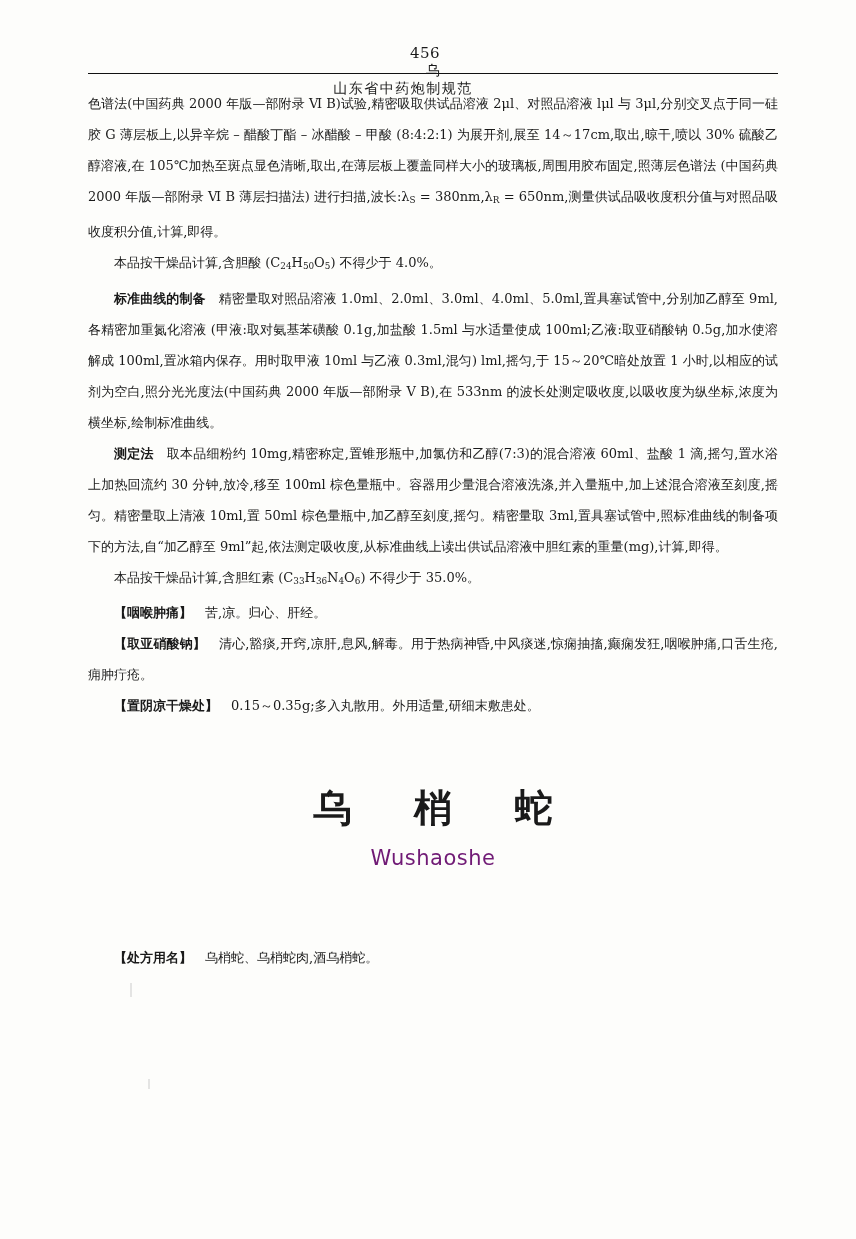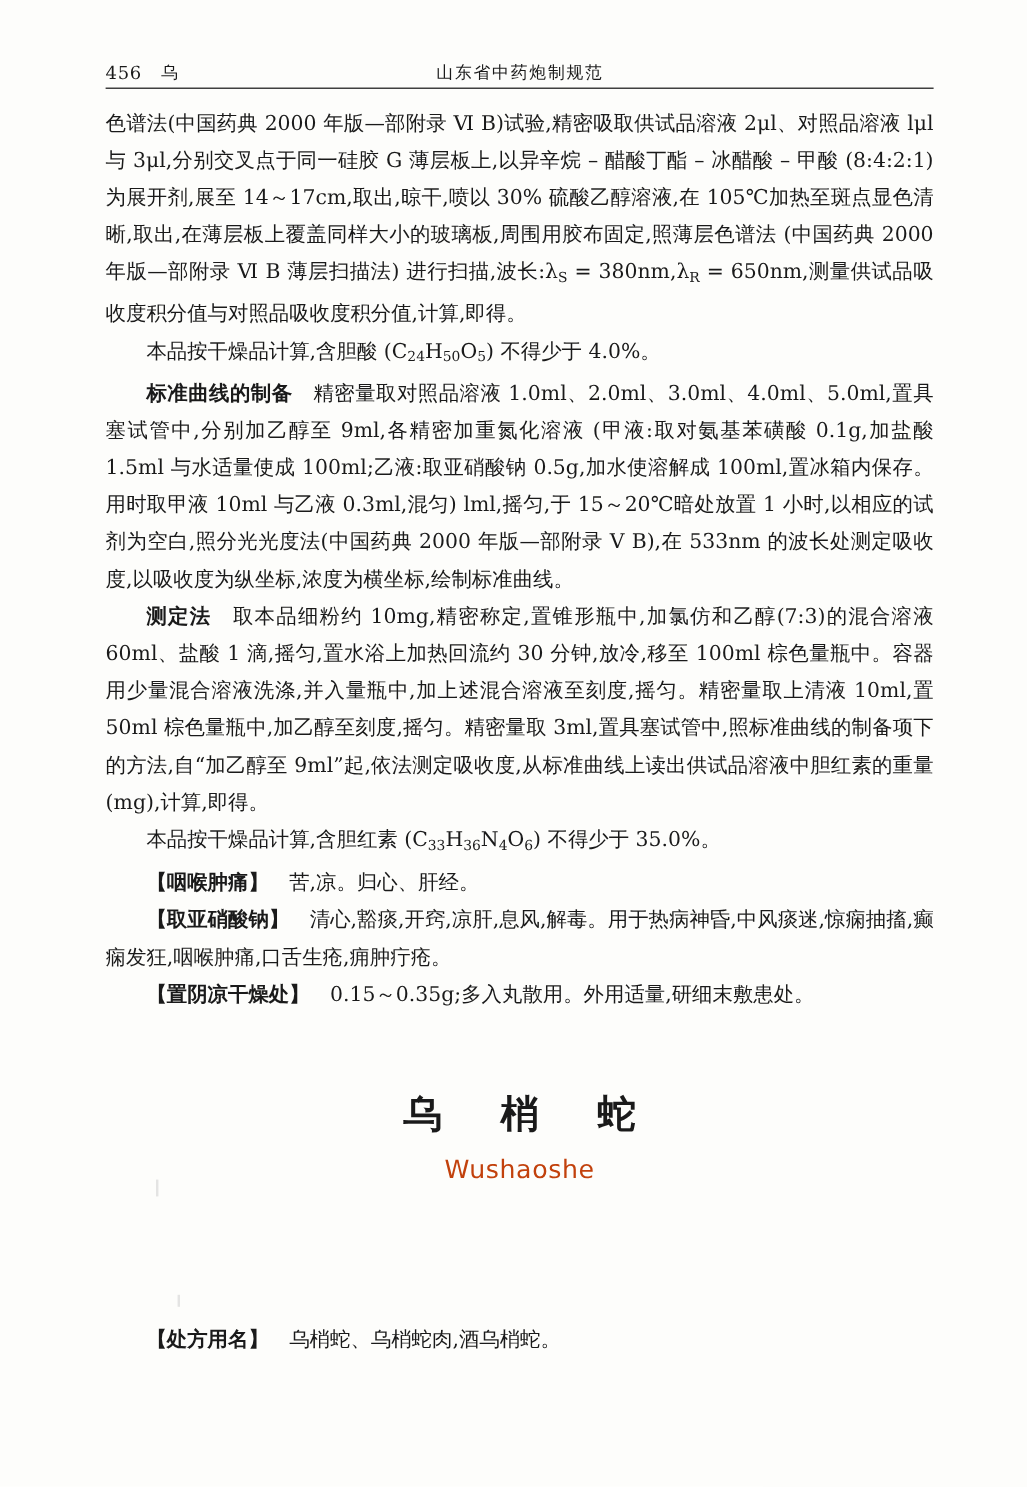--- a/index.html
+++ b/index.html
@@ -18,24 +18,25 @@
   }
   .page-inner {
     position: absolute;
     left: 88px;
     top: 44px;
     width: 690px;
   }
   
   .runhead {
     display: flex;
-    align-items: flex-end;
+    align-items: center;
     height: 26px;
     font-size: 14.5px;
     letter-spacing: 0.5px;
+    flex-direction: column;
   }
   .runhead .folio {
     font-family: "DejaVu Serif", serif;
     font-size: 15px;
     margin-right: 16px;
   }
   .runhead .rh-char {
     font-size: 14px;
   }
   .runhead .rh-title {
@@ -45,21 +46,21 @@
     letter-spacing: 1.5px;
     padding-right: 60px;
   }
   .rule {
     border-top: 1.6px solid #111;
     margin-top: 3px;
     margin-bottom: 14px;
   }
   
   .body {
-    font-size: 17px;
+    font-size: 13px;
     line-height: 31px;
     text-align: justify;
     text-justify: inter-ideograph;
   }
   .body p {
     margin: 0 0 0 0;
   }
   .p-indent {
     text-indent: 2em;
   }
@@ -76,35 +77,35 @@
   .sp {
     display: inline-block;
     width: 1em;
   }
   
   .title-block {
     margin-top: 62px;
     text-align: center;
   }
   .cn-title {
-    font-size: 32px;
+    font-size: 38px;
     font-weight: bold;
     letter-spacing: 20px;
-    font-family: Liberation Sans, sans-serif;
+    font-family: Liberation Mono, monospace;
     padding-left: 20px;
   }
   .py-title {
     margin-top: 12px;
     font-size: 21px;
-    color: #c2410c;
+    color: #701a75;
     font-family: "DejaVu Sans", "Liberation Sans", sans-serif;
     letter-spacing: 0.5px;
   }
   .after-title {
-    margin-top: 115px;
+    margin-top: 72px;
   }
   
   .speck {
     position: absolute;
     background: #cfcfcf;
     opacity: 0.55;
   }
 </style>
 </head>
 <body>

